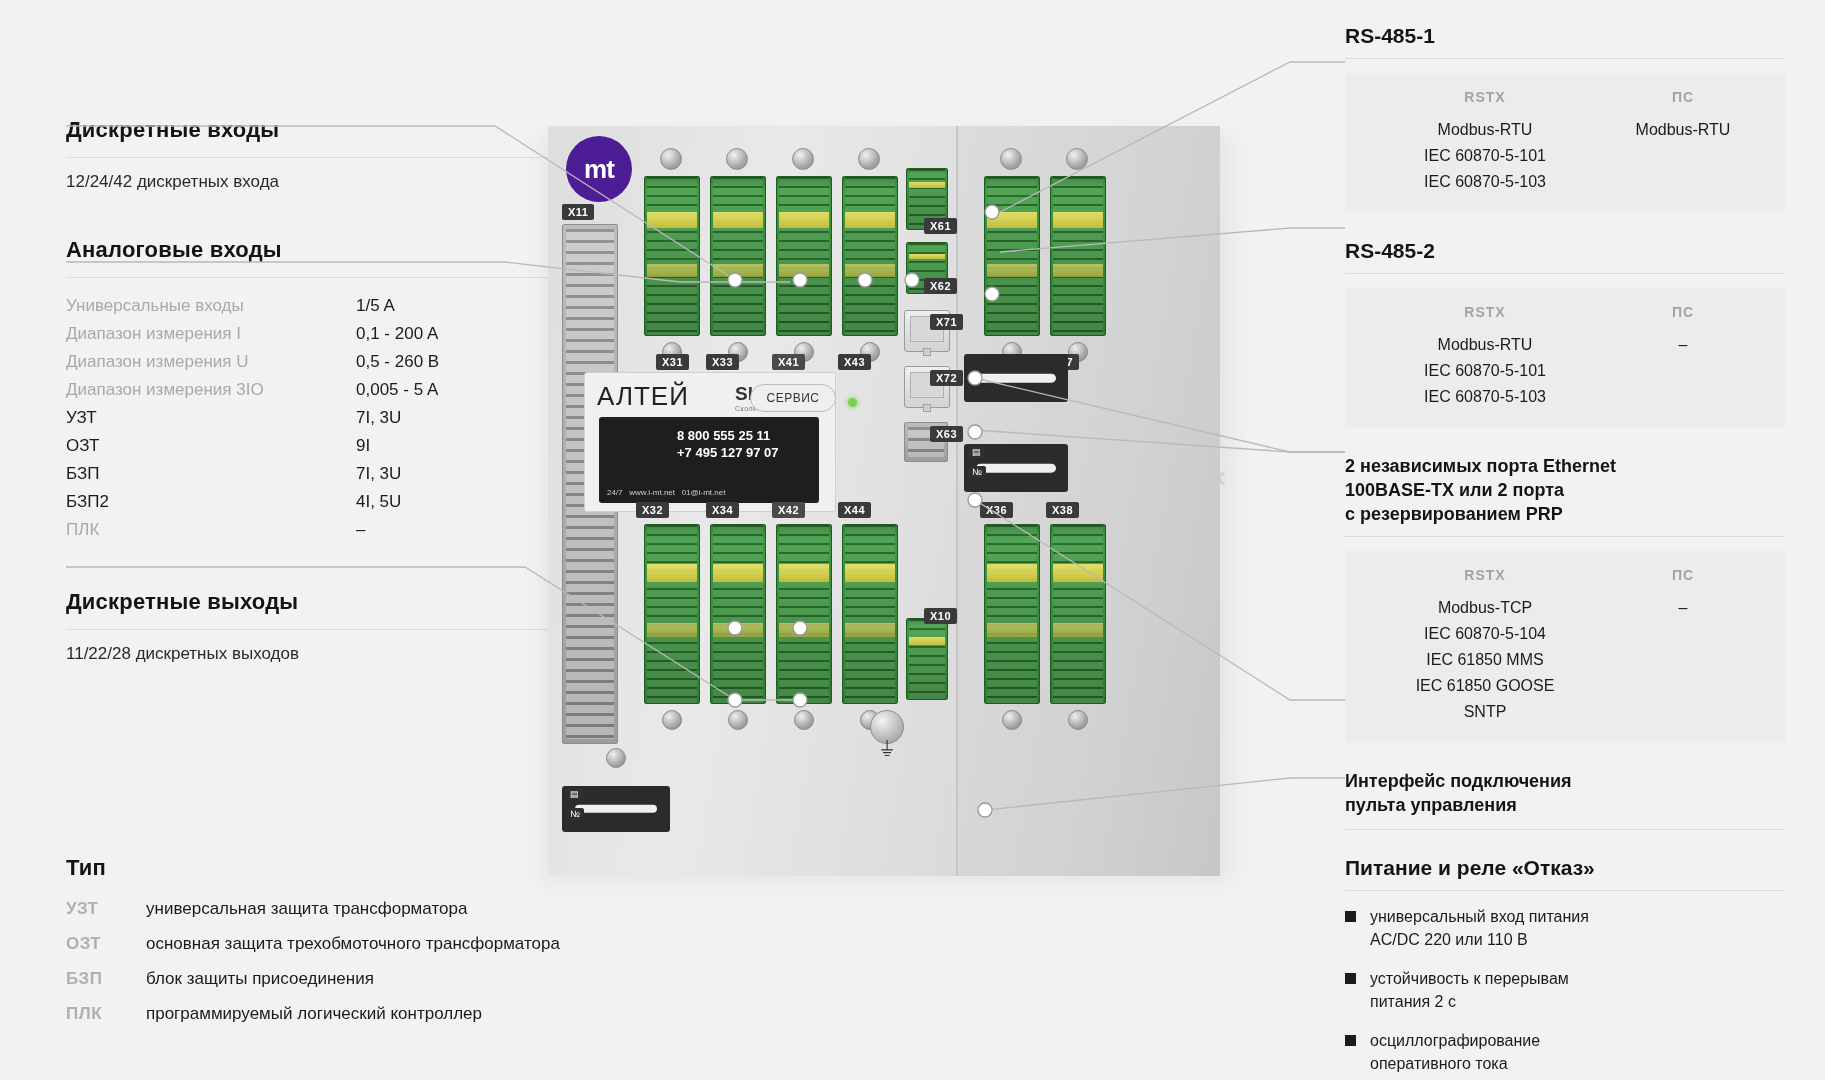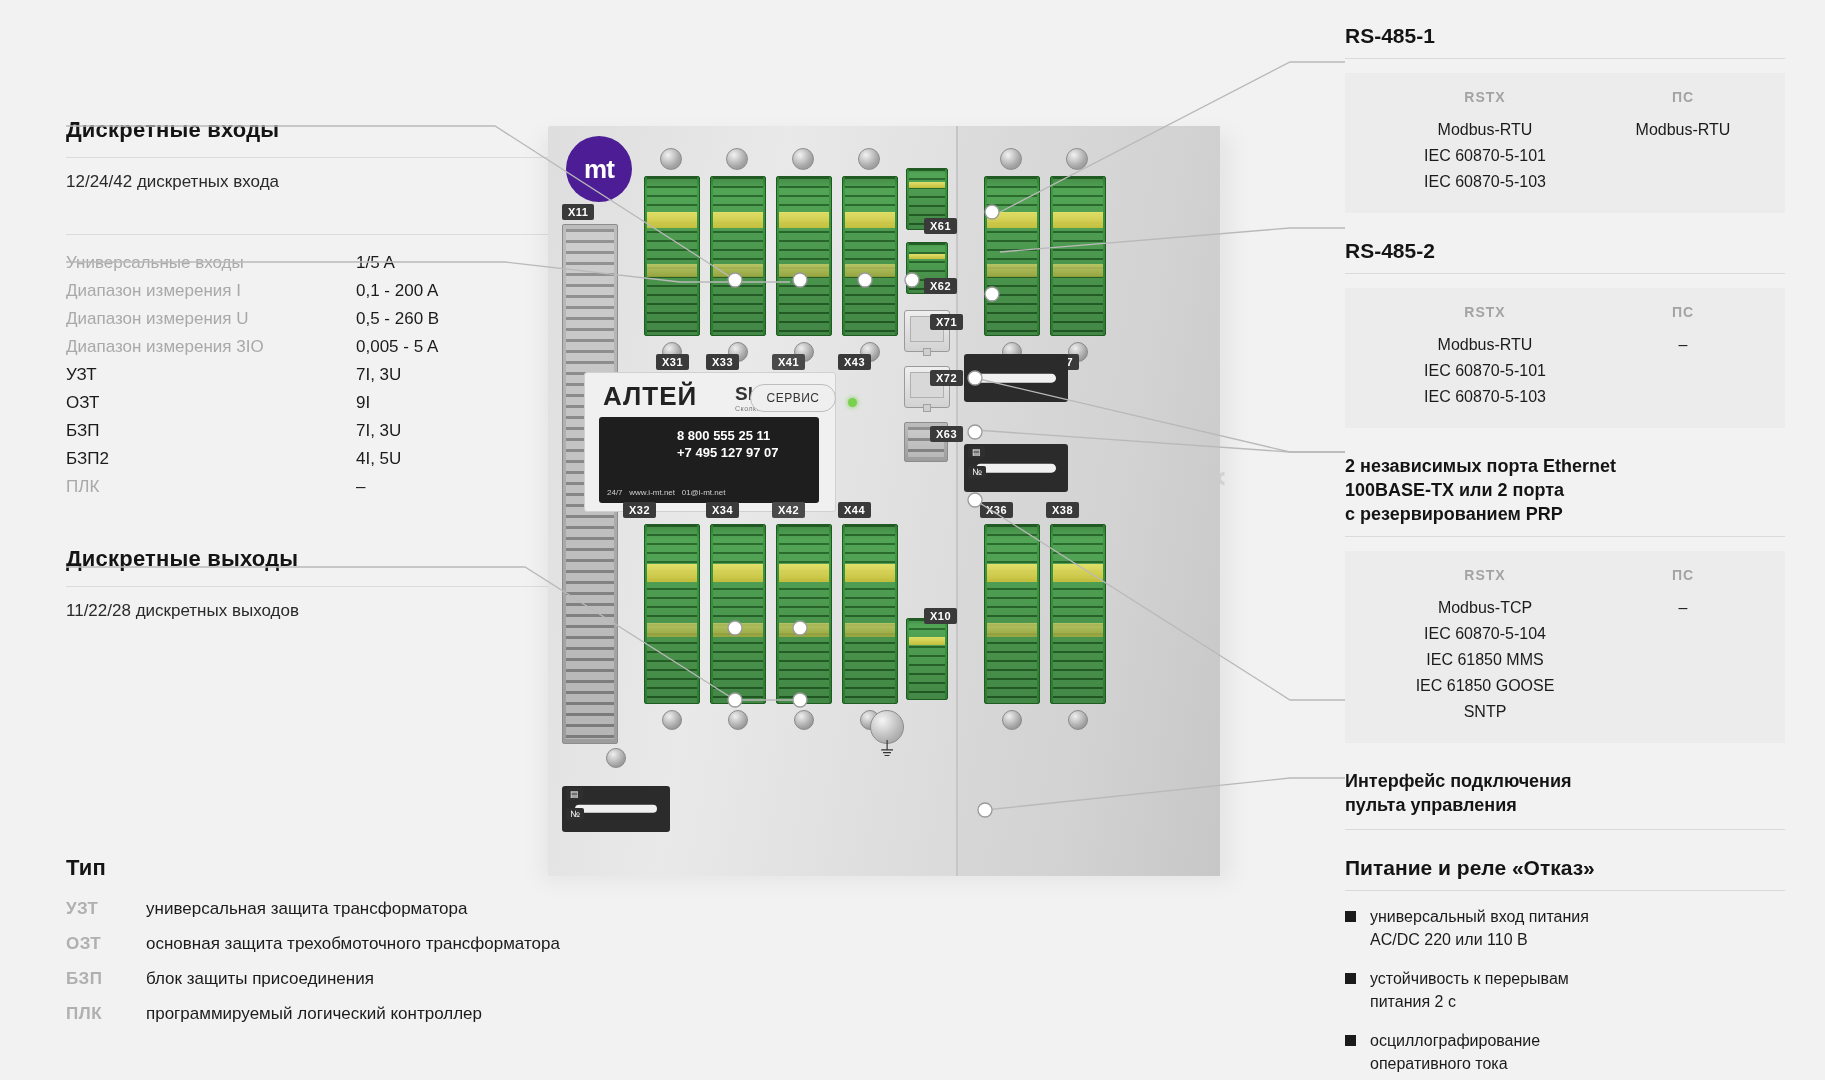--- a/index.html
+++ b/index.html
@@ -136,21 +136,21 @@
 
   .logo-badge {
     position:absolute; width:66px; height:66px; border-radius:50%;
     background:#4c1d95; color:#fff; display:flex; align-items:center; justify-content:center;
     font-size:26px; font-weight:700; letter-spacing:-1px;
   }
 
   .nameplate {
     position:absolute; background:#f0f0f0; border:1px solid #d0d0d0; border-radius:3px;
   }
-  .np-brand { position:absolute; left:18px; top:8px; font-size:26px; font-weight:700; color:#222; letter-spacing:1px;}
+  .np-brand { position:absolute; left:12px; top:8px; font-size:26px; font-weight:400; color:#222; letter-spacing:1px;}
   .np-sk { position:absolute; left:150px; top:10px; font-size:19px; font-weight:700; color:#333;}
   .np-sk small{ display:block; font-size:7px; font-weight:400; color:#777; letter-spacing:.5px;}
   .np-dark {
     position:absolute; left:14px; top:44px; width:220px; height:86px;
     background:#1e1e1e; color:#fff; border-radius:3px; font-size:11px;
   }
   .np-phone { position:absolute; left:78px; top:10px; font-size:13px; font-weight:700; line-height:17px;}
   .np-mini { position:absolute; left:8px; bottom:6px; font-size:8px; color:#cfcfcf;}
   .np-eac { position:absolute; right:18px; top:52px; font-size:13px; font-weight:700; color:#333; }
 
@@ -188,20 +188,21 @@
 
   <div id="left-col">
 
     <div class="block">
       <div class="h-title">Дискретные входы</div>
       <div class="sep"></div>
       <div class="simple-line">12/24/42 дискретных входа</div>
     </div>
 
     <div class="block" style="margin-top:42px">
+      <div class="h-title">Аналоговые входы</div>
       <div class="sep"></div>
       <div class="kv">
           <div class="k muted">Универсальные входы</div>
           <div class="v val">1/5 A</div>
         </div>
       <div class="kv">
           <div class="k muted">Диапазон измерения I</div>
           <div class="v val">0,1 - 200 A</div>
         </div>
       <div class="kv">
@@ -454,21 +455,21 @@
 
     <div class="slot-dark" style="left:416px; top:228px; width:104px; height:48px;">
         <div class="slit"></div>
       </div>
     <div class="slot-dark" style="left:416px; top:318px; width:104px; height:48px;">
         <div class="slit"></div>
       </div>
     <div class="tiny-lbl" style="left:420px; top:320px;">▤</div>
     <div class="tiny-lbl" style="left:420px; top:340px;">№</div>
 
-    <div class="lbl" style="left:75px; top:376px;">X32</div>
+    <div class="lbl" style="left:88px; top:376px;">X32</div>
     <div class="lbl" style="left:158px; top:376px;text-align:right;">X34</div>
     <div class="lbl light" style="left:224px; top:376px;">X42</div>
     <div class="lbl" style="left:290px; top:376px;">X44</div>
     <div class="lbl" style="left:432px; top:376px;">X36</div>
     <div class="lbl" style="left:498px; top:376px;">X38</div>
 
     <div class="term" style="left:96px; top:398px; width:56px; height:180px;">
         <div class="stripe"></div>
         <div class="stripe2"></div>
       </div>

